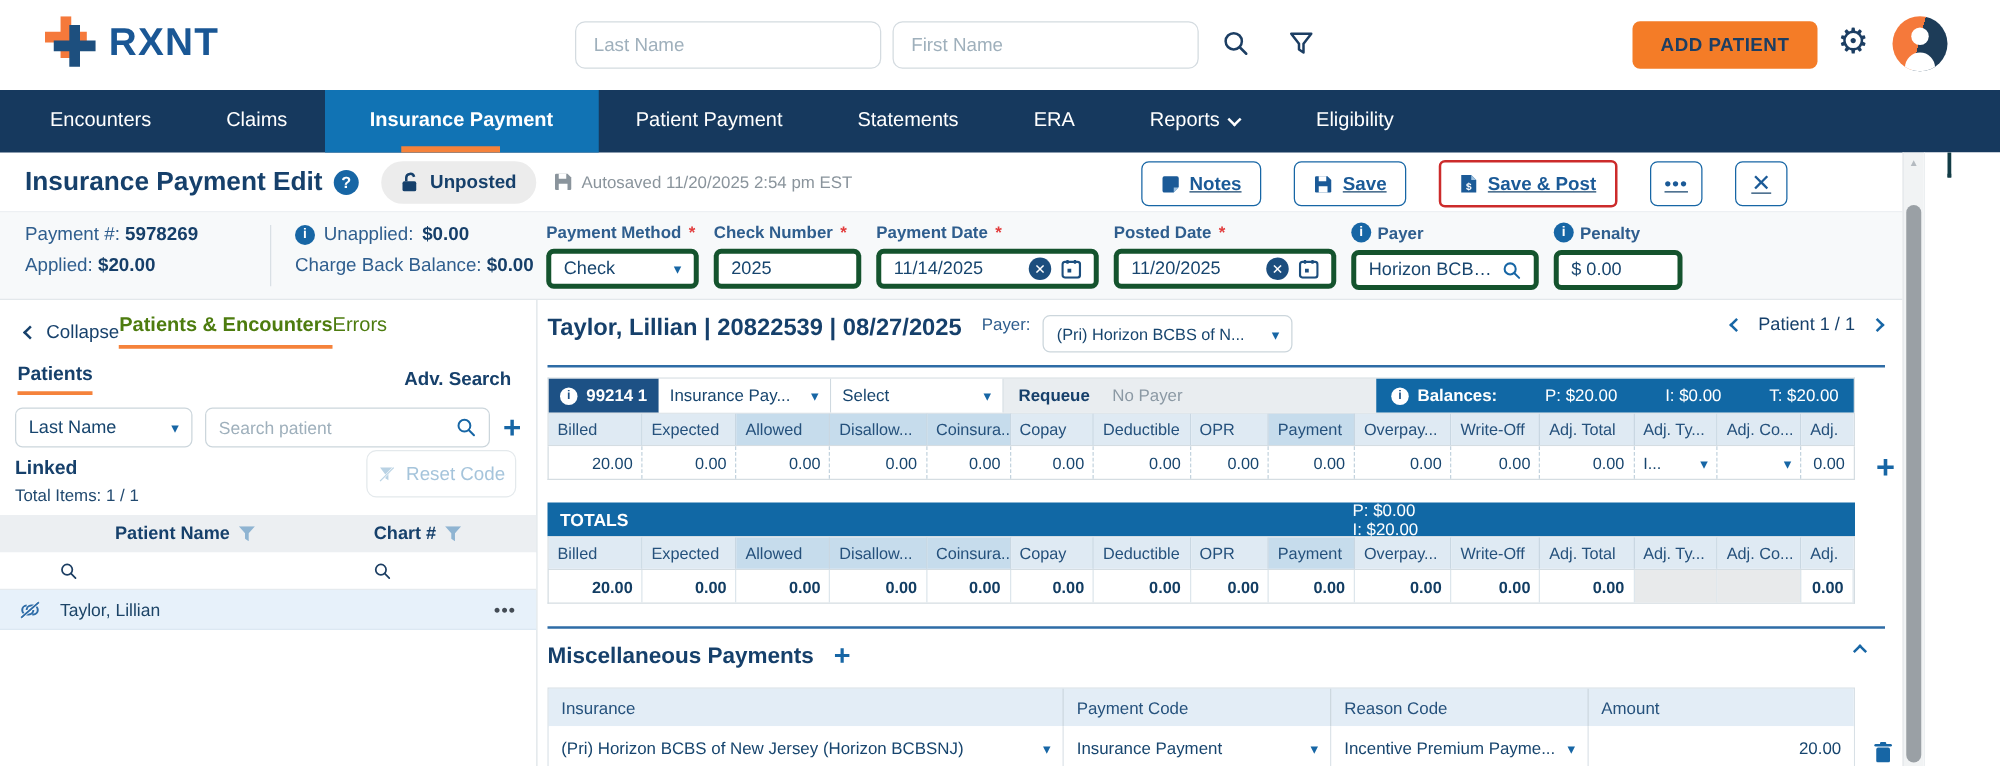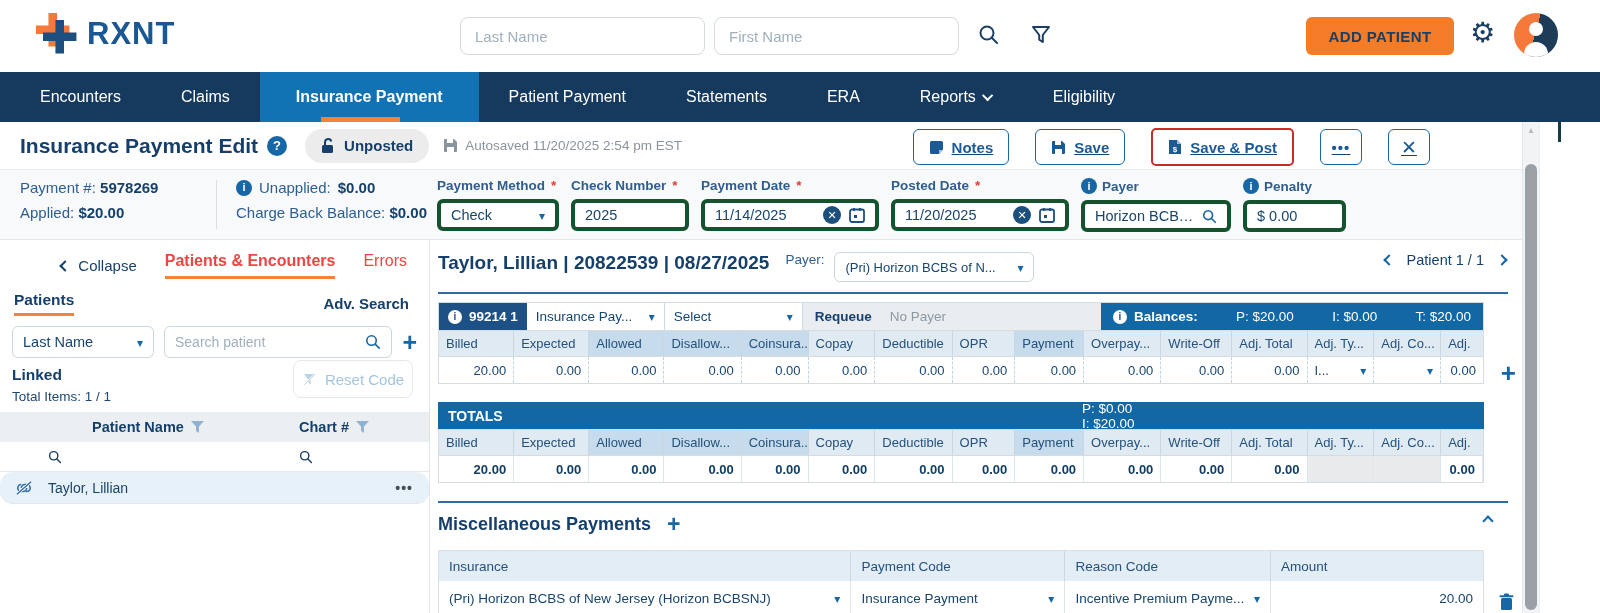--- a/index.html
+++ b/index.html
@@ -59,28 +59,28 @@
   .fctl input{border:none;outline:none;width:100%;font-size:14.5px;color:#17456e;font-family:inherit;background:transparent;}
   .grow{flex:1;min-width:0;overflow:hidden;white-space:nowrap;text-overflow:ellipsis;}
   .caret::after{content:"▾";color:#1766a5;font-size:12px;}
   .clear-ic{width:18px;height:18px;border-radius:50%;background:#1c4e7e;color:#fff;font-size:11px;font-weight:700;display:flex;align-items:center;justify-content:center;flex:0 0 auto;cursor:pointer;}
 
   
   .bodywrap{display:flex;height:373px;width:1522px;}
 
   
   .leftpanel{width:430px;border-right:1px solid #dde3e7;padding-top:12px;position:relative;flex:0 0 auto;}
-  .paneltabs{display:flex;align-items:center;justify-content:flex-end;padding:0 22px 0 20px;gap:28px;}
+  .paneltabs{display:flex;align-items:center;justify-content:flex-start;padding:0 22px 0 20px;}
   .collapse{display:flex;align-items:center;gap:9px;color:#16406b;font-size:15px;cursor:pointer;}
   .chev{width:8px;height:8px;border-left:2.5px solid #16406b;border-bottom:2.5px solid #16406b;display:inline-block;}
   .chev.l{transform:rotate(45deg);}
   .chev.u{transform:rotate(135deg);}
   .chev.r{transform:rotate(225deg);}
   .chev.blue{border-color:#1766a5;}
-  .ltab{font-size:16px;color:#ef4444;position:relative;padding-bottom:9px;cursor:pointer;}
+  .ltab{font-size:16px;color:#4d7c0f;position:relative;padding-bottom:9px;cursor:pointer;}
   .ltab.active{font-weight:700;}
   .ltab.active::after{content:"";position:absolute;left:0;right:0;bottom:0;height:3px;background:#f5823b;}
   .patrow{display:flex;justify-content:space-between;align-items:center;padding:12px 20px 10px 14px;}
   .pat-t{font-size:15.5px;font-weight:700;color:#16406b;position:relative;padding-bottom:7px;}
   .pat-t::after{content:"";position:absolute;left:0;right:0;bottom:0;height:3px;background:#f5823b;}
   .advsearch{font-size:15px;font-weight:700;color:#16406b;cursor:pointer;}
   .controls{display:flex;gap:10px;align-items:center;padding:0 12px;}
   .sel{width:142px;height:32px;border:1px solid #ccd6dc;border-radius:6px;background:#fff;display:flex;align-items:center;justify-content:space-between;padding:0 10px;font-size:14.5px;color:#17456e;cursor:pointer;}
   .searchbox{flex:1;height:32px;border:1px solid #ccd6dc;border-radius:6px;background:#fff;display:flex;align-items:center;padding:0 10px;gap:6px;}
   .searchbox input{border:none;outline:none;flex:1;font-size:14px;color:#3c5a75;font-family:inherit;}
@@ -89,21 +89,21 @@
   .linkedrow{padding:8px 12px 0;position:relative;}
   .linked{font-size:15.5px;font-weight:700;color:#16406b;}
   .totalitems{font-size:13.5px;color:#21496f;margin-top:5px;}
   .resetgrid{position:absolute;right:16px;top:2px;height:38px;width:120px;border:1px solid #e4e9ec;border-radius:8px;background:#fff;color:#a5c4db;font-size:15px;display:flex;align-items:center;justify-content:center;gap:8px;font-family:inherit;}
   .ptable{margin-top:8px;font-size:14.5px;}
   .pthead{height:30px;background:#eceff2;display:flex;align-items:center;font-weight:700;color:#16406b;padding-left:44px;}
   .gut{width:48px;flex:0 0 auto;display:flex;align-items:center;justify-content:center;}
   .colname{flex:1;display:flex;align-items:center;gap:7px;}
   .colchart{width:130px;flex:0 0 auto;display:flex;align-items:center;gap:7px;}
   .ptfilter{height:30px;border-bottom:1px solid #e5eaee;display:flex;align-items:center;background:#fff;}
-  .ptrow{height:32px;background:#e7f1fa;display:flex;align-items:center;color:#1c4467;font-size:14px;border-bottom:1px solid #dce8f2;border-radius:13px;}
+  .ptrow{height:32px;background:#e7f1fa;display:flex;align-items:center;color:#1c4467;font-size:14px;border-bottom:1px solid #dce8f2;}
   .rowmore{margin-left:auto;padding-right:16px;color:#444c55;font-weight:700;letter-spacing:1px;cursor:pointer;}
 
   
   .main{flex:1;padding:12px 0 0 8px;position:relative;}
   .phead{display:flex;align-items:flex-start;gap:10px;padding-right:16px;height:32px;}
   .ptxt{font-size:19px;font-weight:700;color:#16406b;white-space:nowrap;}
   .payerlbl{font-size:13.5px;color:#2f5e8e;margin-left:6px;}
   .payersel{width:200px;height:30px;border:1px solid #ccd6dc;border-radius:6px;background:#fff;display:flex;align-items:center;justify-content:space-between;padding:0 10px;font-size:13px;color:#17456e;cursor:pointer;}
   .pager{margin-left:auto;display:flex;align-items:center;gap:14px;font-size:14.5px;color:#16406b;}
   .bluehr{height:2px;background:#2e6ca6;margin:8px 14px 0 0;}

